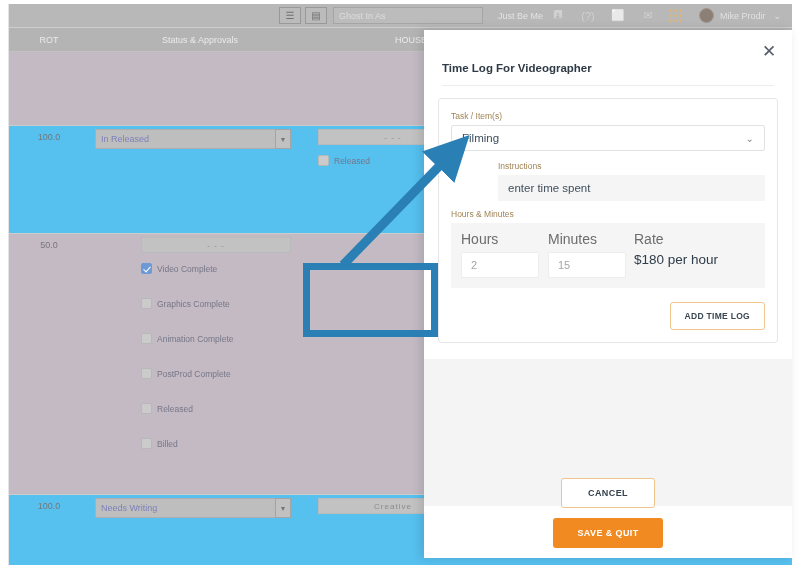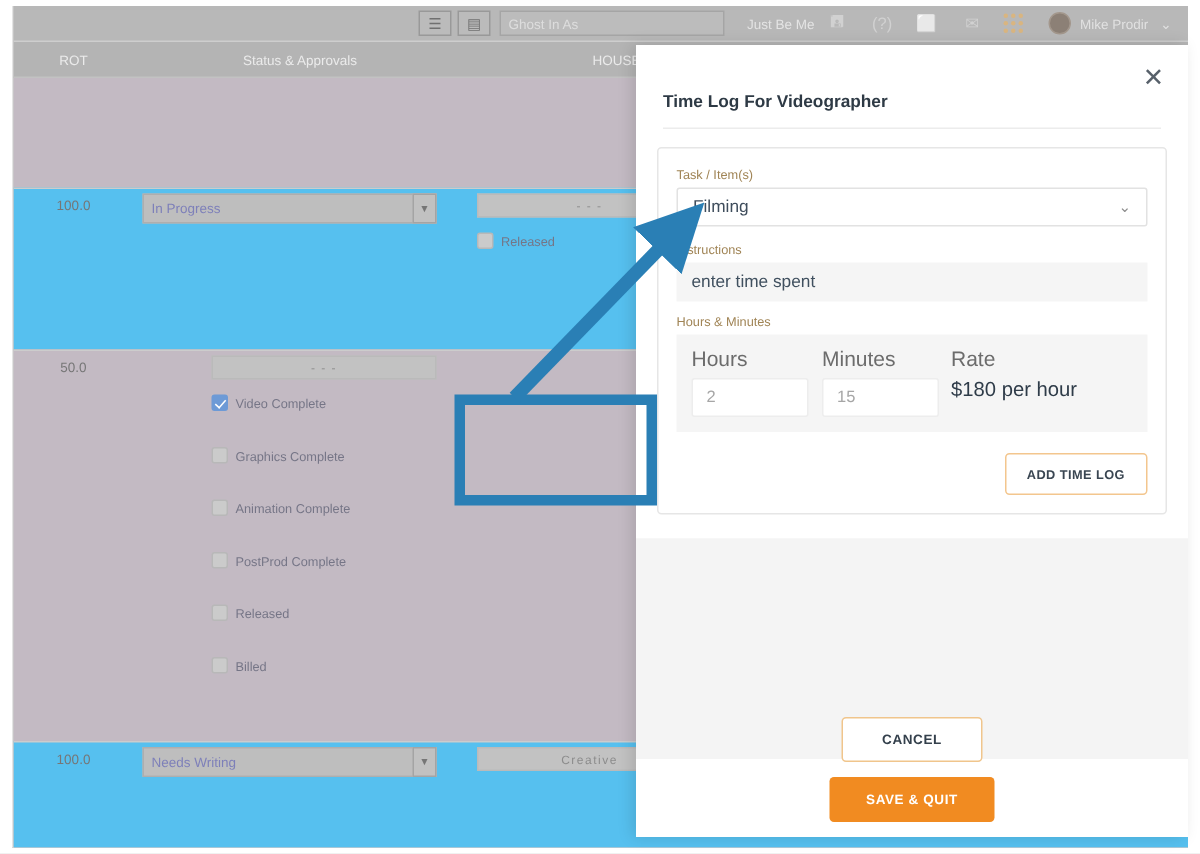--- a/index.html
+++ b/index.html
@@ -188,21 +188,21 @@
     justify-content: space-between; background: #fff;
   }
   .sel-box .chev { color: #8b8b8b; font-size: 10px; }
 
   .gray-field {
     background: #f5f5f5;
     height: 26px; display: flex; align-items: center;
     padding: 0 10px; font-size: 11.5px; color: #40505f;
     margin-bottom: 2px;
   }
-  .mt10 { margin-top: 10px; }
+  .mt10 { margin-top: 10px; margin-left: 47px; }
   .mt8 { margin-top: 8px; }
 
   .hm-box {
     background: #f5f5f5;
     padding: 8px 10px 10px 10px;
     display: flex; align-items: flex-start; gap: 0px;
   }
   .hm-col { flex: none; }
   .hm-col.c1 { width: 87px; }
   .hm-col.c2 { width: 86px; }
@@ -304,21 +304,21 @@
       <div class="row row-a" style="top:0px;height:73px;">
         <div class="c-rot"></div>
         <div class="c-stat"></div>
         <div class="c-house"></div>
       </div>
 
       <div class="row row-b row-sep" style="top:73px;height:108px;">
         <div class="c-rot">100.0</div>
         <div class="c-stat">
           <div class="sel">
-            <span>In Progress</span>
+            <span>In Released</span>
             <span class="arrow">▼</span>
           </div>
         </div>
         <div class="c-house">
           <div class="txtfield">- - -</div>
           <div class="cbrow">
             <span class="cb"></span>
             <span class="cblabel">Released</span>
           </div>
         </div>

